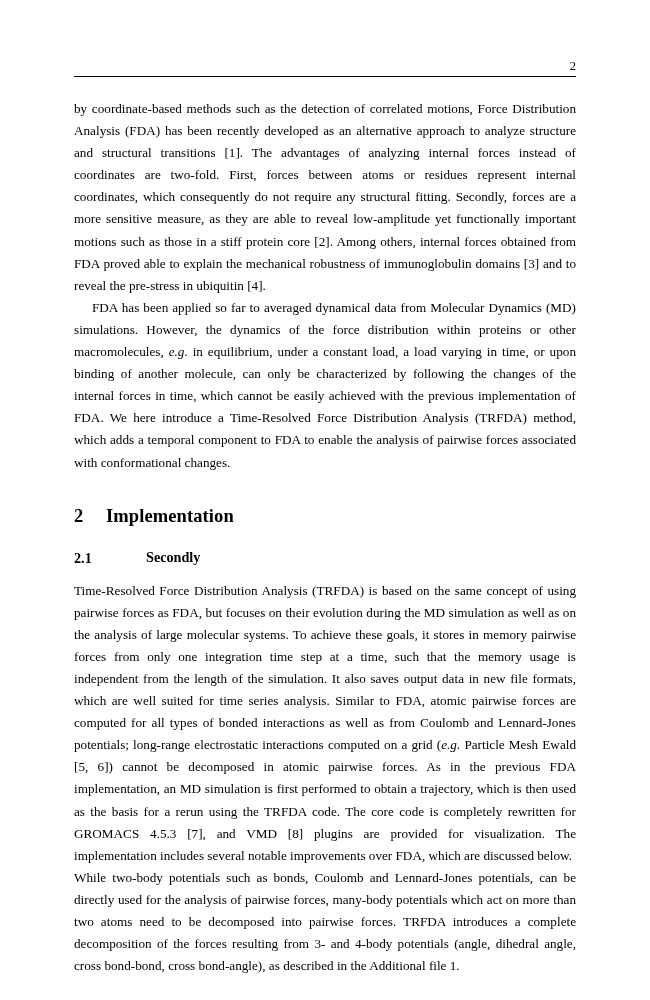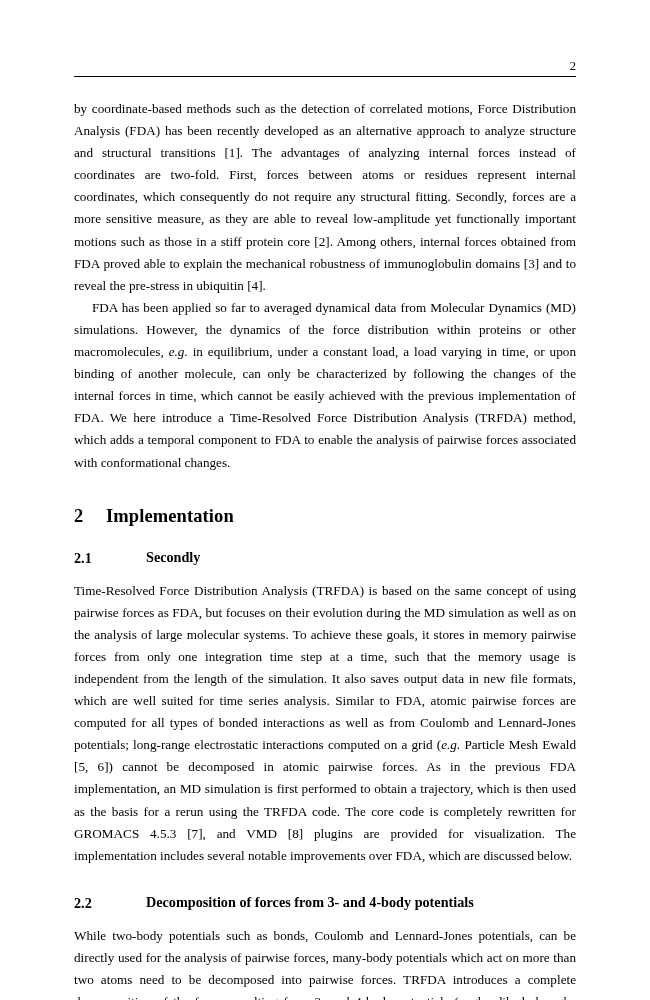--- a/index.html
+++ b/index.html
@@ -126,21 +126,17 @@
       <h2 class="section">Implementation</h2>
     </div>
 
     <div class="subsection-wrap">
       <span class="num" style="font-size:14.2px;font-weight:bold;">2.1</span>
       <h3 class="subsection">Secondly</h3>
     </div>
 
     <p class="para"><span>Time-Resolved Force Distribution Analysis (TRFDA) is based on the same concept of using pairwise forces as FDA, but focuses on their evolution during the MD simulation as well as on the analysis of large molecular systems. To achieve these goals, it stores in memory pairwise forces from only one integration time step at a time, such that the memory usage is independent from the length of the simulation. It also saves output data in new file formats, which are well suited for time series analysis. Similar to FDA, atomic pairwise forces are computed for all types of bonded interactions as well as from Coulomb and Lennard-Jones potentials; long-range electrostatic interactions computed on a grid (</span><em>e.g.</em><span> Particle Mesh Ewald [5, 6]) cannot be decomposed in atomic pairwise forces. As in the previous FDA implementation, an MD simulation is first performed to obtain a trajectory, which is then used as the basis for a rerun using the TRFDA code. The core code is completely rewritten for GROMACS 4.5.3 [7], and VMD [8] plugins are provided for visualization. The implementation includes several notable improvements over FDA, which are discussed below.</span></p>
 
-    <div class="subsection-wrap" style="margin-top:26px;">
-      <span class="num" style="font-size:14.2px;font-weight:bold;">2.2</span>
-      <h3 class="subsection">Decomposition of forces from 3- and 4-body potentials</h3>
-    </div>
 
     <p class="para"><span>While two-body potentials such as bonds, Coulomb and Lennard-Jones potentials, can be directly used for the analysis of pairwise forces, many-body potentials which act on more than two atoms need to be decomposed into pairwise forces. TRFDA introduces a complete decomposition of the forces resulting from 3- and 4-body potentials (angle, dihedral angle, cross bond-bond, cross bond-angle), as described in the Additional file 1.</span></p>
 
   </div>
 </div>
 
 </body></html>

